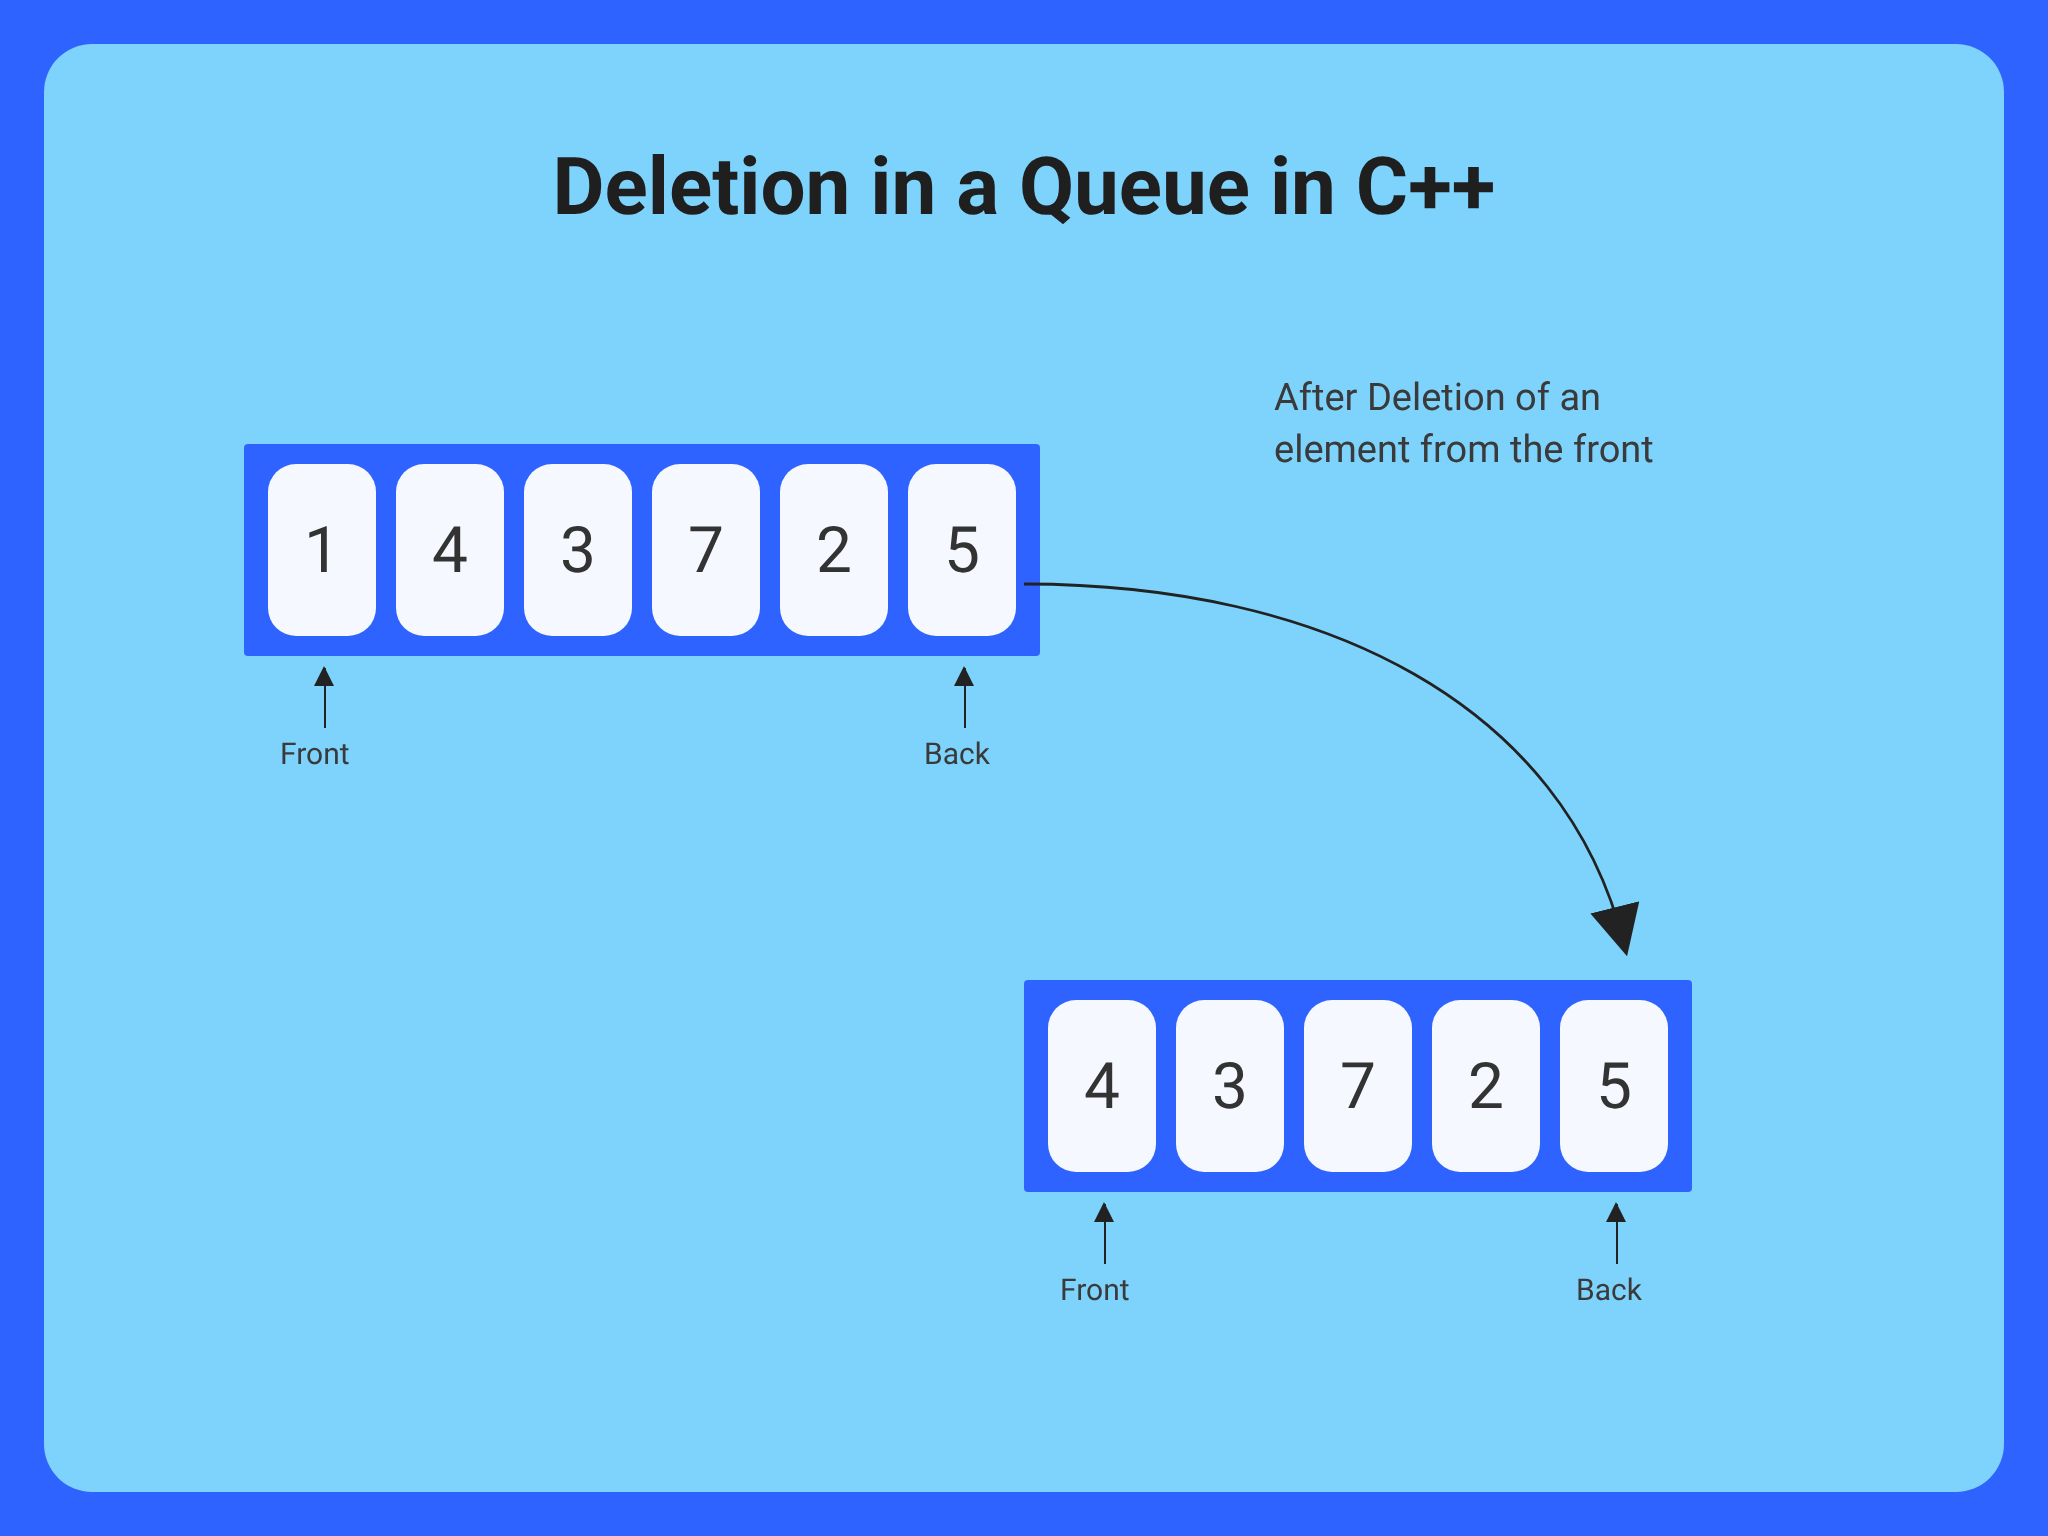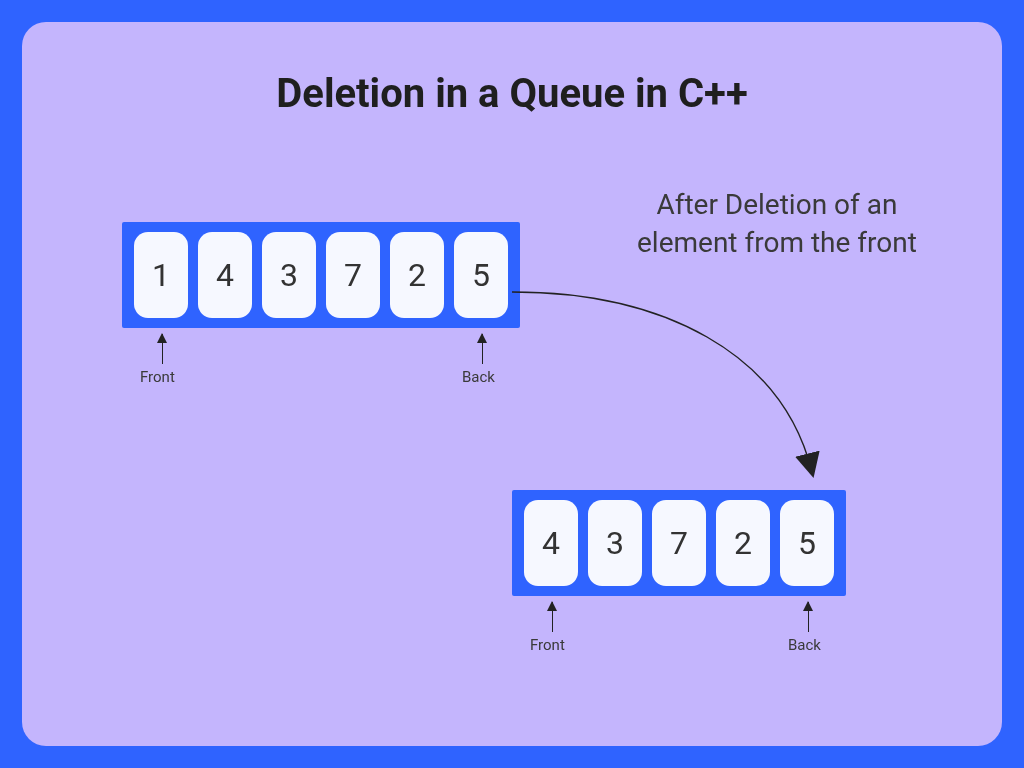--- a/index.html
+++ b/index.html
@@ -10,21 +10,21 @@
       background: #2f63ff;
       overflow: hidden;
       position: relative;
     }
     .inner-frame {
       position: absolute;
       top: 22px;
       left: 22px;
       right: 22px;
       bottom: 22px;
-      background: #c4b5fd;
+      background: #7dd3fc;
       border-radius: 24px;
     }
     .heading {
       position: absolute;
       top: 48px;
       left: 0;
       right: 0;
       text-align: center;
       font-size: 40px;
       font-weight: 700;
@@ -47,24 +47,23 @@
       align-items: center;
       justify-content: center;
       font-size: 32px;
       color: #333;
       font-weight: 400;
     }
     .queue-before { top: 200px; left: 100px; }
     .queue-after  { top: 468px; left: 490px; }
     .caption {
       position: absolute;
-      font-size: 28px;
+      font-size: 19px;
       color: #3a3a3a;
       line-height: 1.35;
-      text-align: center;
     }
     .caption-after { top: 164px; left: 615px; }
     .arrow-up {
       position: absolute;
       width: 1px;
       height: 30px;
       background: #222;
     }
     .arrow-up::before {
       content: "";

